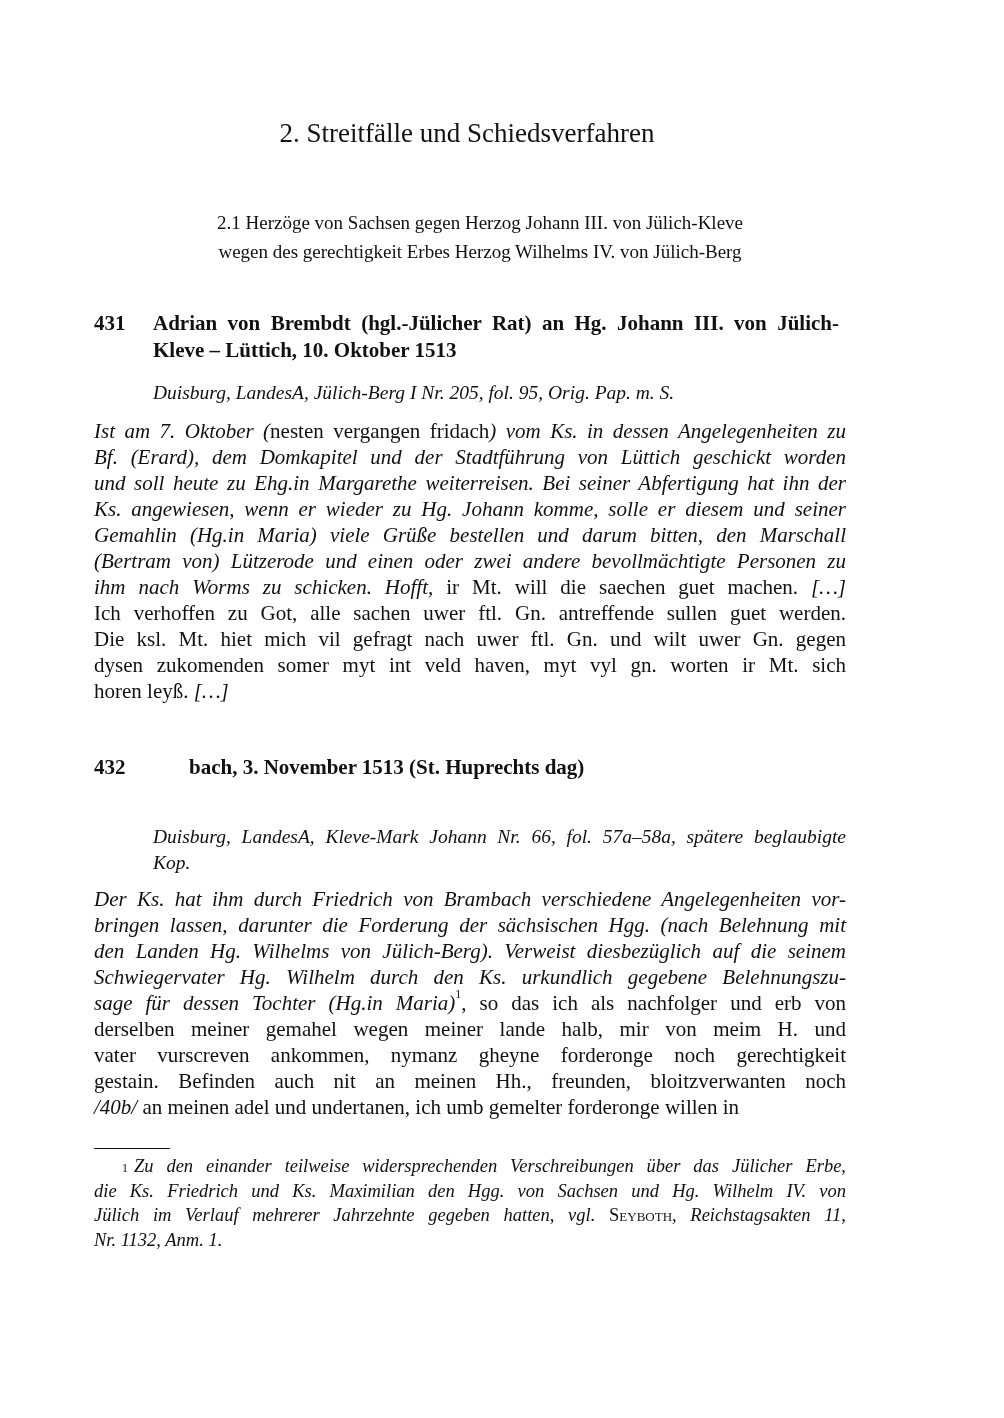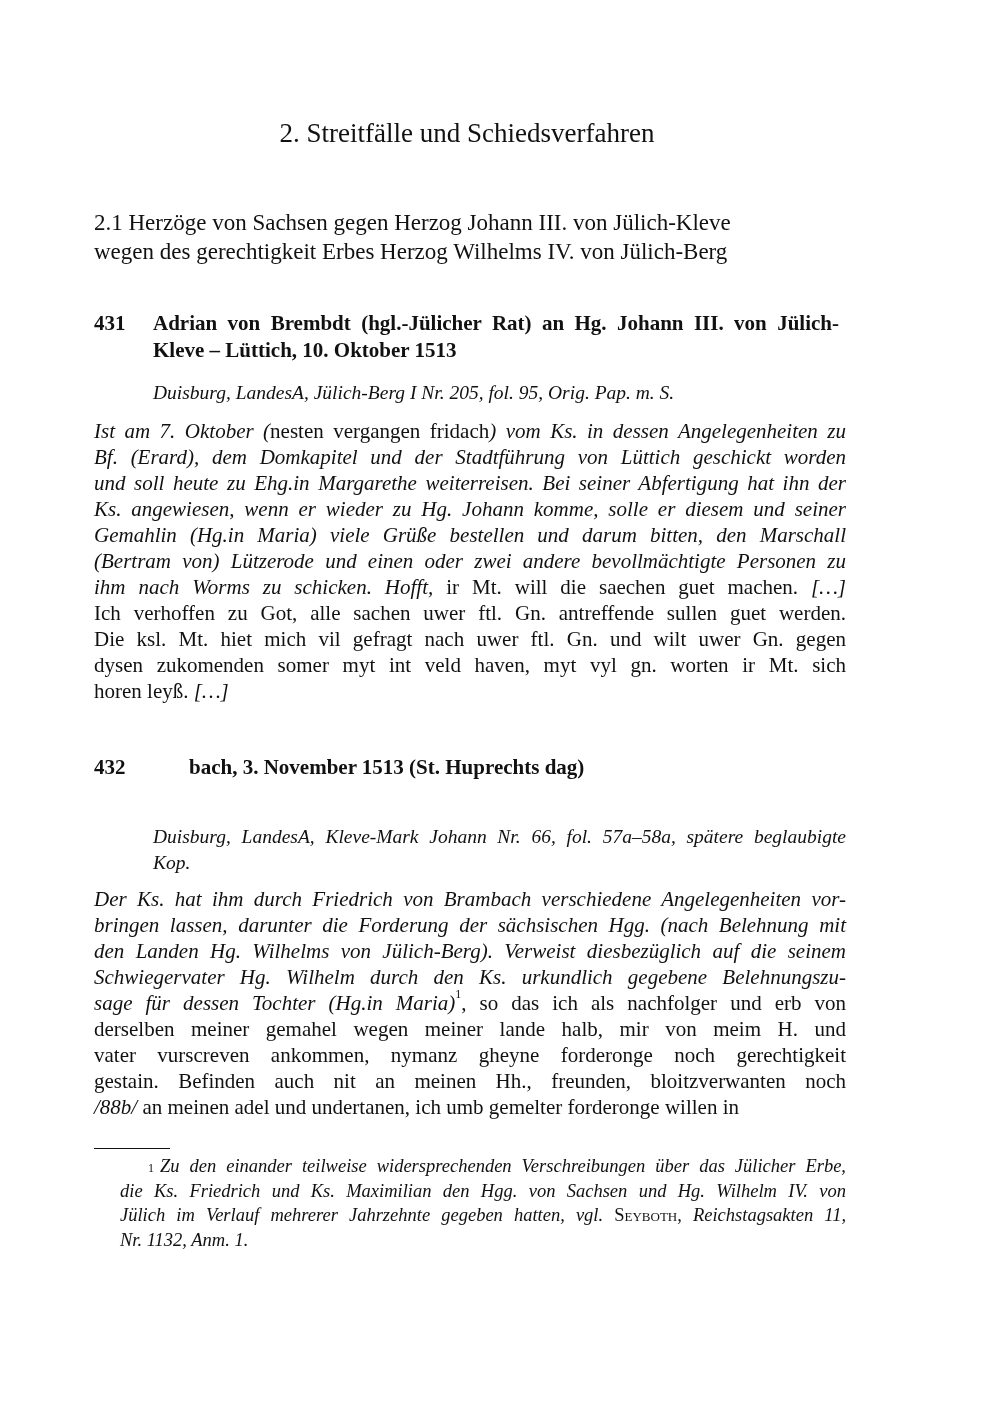--- a/index.html
+++ b/index.html
@@ -7,22 +7,22 @@
     width: 1004px; height: 1418px; position: relative; overflow: hidden;
     font-family: "Liberation Serif", "DejaVu Serif", serif;
     color: #111111;
   }
   .page { position: absolute; left: 0; top: 0; width: 1004px; height: 1418px; border-radius: 20px; }
   .chapter-title {
     position: absolute; left: 0; width: 934px; top: 118px;
     text-align: center; font-size: 27px; letter-spacing: 0px;
   }
   .section-title {
-    position: absolute; left: 94px; width: 752px; top: 208px;
-    font-size: 23px; line-height: 29px;
+    position: absolute; left: 104px; width: 752px; top: 208px;
+    text-align: center; font-size: 19px; line-height: 29px;
   }
   .entry-head {
     position: absolute; left: 94px; width: 752px;
     font-weight: bold; font-size: 21px; line-height: 27px;
   }
   .entry-num { position: absolute; left: 0; top: 0; }
   .entry-title { position: absolute; left: 59px; right: 7px; top: 0; text-align: justify; }
   .entry-title .ln { display: block; white-space: nowrap; }
   .source {
     position: absolute; left: 153px; width: 693px;
@@ -35,21 +35,21 @@
   .ln { display: block; white-space: nowrap; height: 26px; text-align-last: justify; text-align: justify; }
   .ln.last { text-align-last: left; }
   .it { font-style: italic; }
   .sc { font-variant: small-caps; font-style: normal; }
   sup { font-size: 12px; vertical-align: top; line-height: 12px; position: relative; top: -2px; }
   .fn-rule { position: absolute; left: 94px; top: 1148px; width: 76px; height: 1px; background: #111; }
   .footnote {
     position: absolute; left: 94px; width: 752px; top: 1154px;
     font-size: 18.5px; line-height: 24.5px; font-style: italic;
   }
-  .footnote .ln { height: 24.5px; margin-left: 26px; }
+  .footnote .ln { height: 24.5px; }
   .fn-mark { font-style: normal; font-size: 12px; vertical-align: top; position: relative; top: 2px; margin-left: 28px; margin-right: 6px; }
 </style>
 </head>
 <body>
 
 <div class="page">
 
   <div class="chapter-title">2. Streitfälle und Schiedsverfahren</div>
 
   <div class="section-title">
@@ -97,21 +97,21 @@
 
   <div class="body-block" id="body-432" style="top:886px;">
       <span class="ln"><span class="it">Der Ks. hat ihm durch Friedrich von Brambach verschiedene Angelegenheiten vor-</span></span>
       <span class="ln"><span class="it">bringen lassen, darunter die Forderung der sächsischen Hgg. (nach Belehnung mit</span></span>
       <span class="ln"><span class="it">den Landen Hg. Wilhelms von Jülich-Berg). Verweist diesbezüglich auf die seinem</span></span>
       <span class="ln"><span class="it">Schwiegervater Hg. Wilhelm durch den Ks. urkundlich gegebene Belehnungszu-</span></span>
       <span class="ln"><span class="it">sage für dessen Tochter (Hg.in Maria)</span><sup>1</sup><span>, so das ich als nachfolger und erb von</span></span>
       <span class="ln"><span>derselben meiner gemahel wegen meiner lande halb, mir von meim H. und</span></span>
       <span class="ln"><span>vater vurscreven ankommen, nymanz gheyne forderonge noch gerechtigkeit</span></span>
       <span class="ln"><span>gestain. Befinden auch nit an meinen Hh., freunden, bloitzverwanten noch</span></span>
-      <span class="ln last"><span class="it">/88b/</span><span> an meinen adel und undertanen, ich umb gemelter forderonge willen in</span></span>
+      <span class="ln last"><span class="it">/40b/</span><span> an meinen adel und undertanen, ich umb gemelter forderonge willen in</span></span>
     </div>
 
   <div class="fn-rule"></div>
   <div class="footnote" id="footnote">
       <span class="ln"><span class="fn-mark">1</span><span class="it">Zu den einander teilweise widersprechenden Verschreibungen über das Jülicher Erbe,</span></span>
       <span class="ln"><span class="it">die Ks. Friedrich und Ks. Maximilian den Hgg. von Sachsen und Hg. Wilhelm IV. von</span></span>
       <span class="ln"><span class="it">Jülich im Verlauf mehrerer Jahrzehnte gegeben hatten, vgl. </span><span class="sc">Seyboth</span><span class="it">, Reichstagsakten 11,</span></span>
       <span class="ln last"><span class="it">Nr. 1132, Anm. 1.</span></span>
     </div>
 

